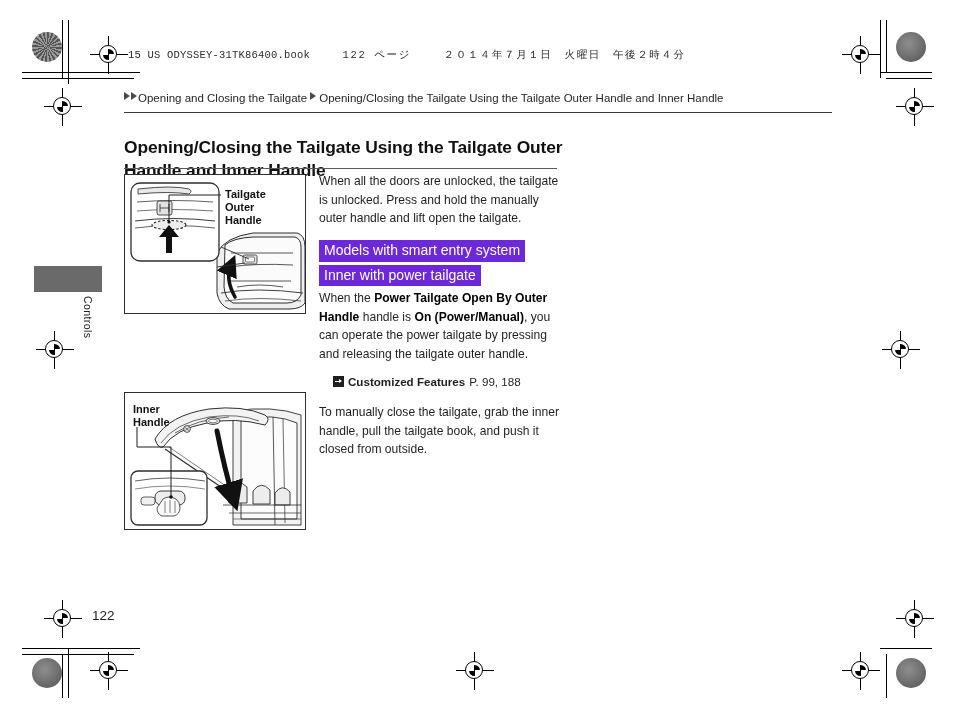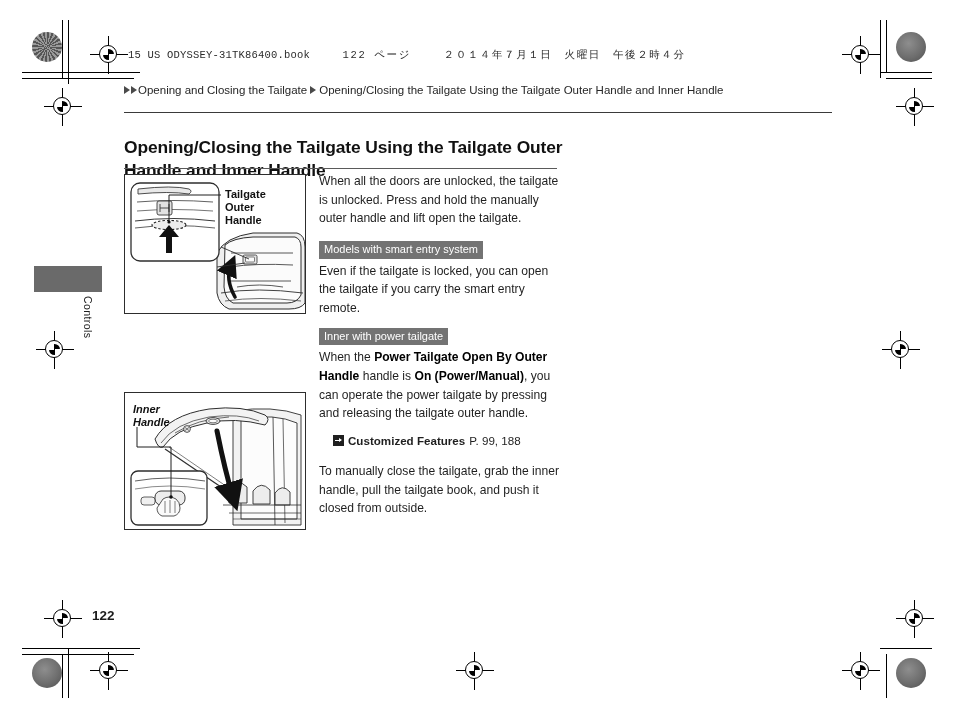--- a/index.html
+++ b/index.html
@@ -75,26 +75,26 @@
     font-size: 10.5px;
     letter-spacing: 0.2px;
     color: #2b2b2b;
     white-space: nowrap;
   }
   .book-header .jp { letter-spacing: 1.6px; }
 
   .breadcrumb {
     position: absolute;
     left: 124px;
-    top: 84px;
+    top: 92px;
     font-size: 11.5px;
     color: #262626;
     white-space: nowrap;
     display: flex;
-    align-items: center;
+    align-items: flex-start;
   }
   .tri {
     display: inline-block;
     width: 0; height: 0;
     border-left: 6px solid #4a4a4a;
     border-top: 4.5px solid transparent;
     border-bottom: 4.5px solid transparent;
     margin-right: 1px;
   }
   .tri.sep { margin-left: 3px; margin-right: 3px; }
@@ -130,42 +130,42 @@
   }
 
   
   .figure {
     position: absolute;
     border: 1.2px solid #2d2d2d;
     background: #d946ef;
     overflow: hidden;
   }
   #figure-outer-handle { left: 124px; top: 174px; width: 180px; height: 138px; }
-  #figure-inner-handle { left: 124px; top: 392px; width: 180px; height: 136px; font-style: italic; }
+  #figure-inner-handle { left: 124px; top: 392px; width: 180px; height: 136px; }
   .figure svg { display: block; width: 100%; height: 100%; }
 
   
   .body-col {
     position: absolute;
     left: 319px;
     top: 172px;
     width: 243px;
     font-size: 12.1px;
     line-height: 1.55;
     color: #1f1f1f;
   }
   .body-col p { margin: 0 0 12px 0; }
   .body-col p.tight { margin-bottom: 9px; }
   .body-col b { font-weight: bold; color: #000; }
 
   .badge {
     display: inline-block;
-    background: #737373;
+    background: #6d28d9;
     color: #ffffff;
-    font-size: 11px;
+    font-size: 14px;
     line-height: 1.35;
     padding: 1px 5px 1.5px 5px;
     margin-bottom: 3px;
     white-space: nowrap;
   }
 
   .xref {
     margin: 0 0 12px 0;
     padding-left: 14px;
     font-size: 11.6px;
@@ -219,21 +219,21 @@
     writing-mode: vertical-rl;
     text-orientation: mixed;
     white-space: nowrap;
   }
 
   .folio {
     position: absolute;
     left: 92px;
     top: 608px;
     font-size: 13.5px;
-    font-weight: bold;
+    font-weight: normal;
     color: #1c1c1c;
   }
 </style>
 </head>
 <body>
 
 <div class="cropline" style="left:22px; top:72px; width:118px; height:1.4px;"></div>
 <div class="cropline" style="left:22px; top:78px; width:112px; height:1.4px;"></div>
 <div class="cropline" style="left:62px; top:20px; width:1.4px; height:58px;"></div>
 <div class="cropline" style="left:68px; top:20px; width:1.4px; height:64px;"></div>
@@ -476,21 +476,20 @@
     <text x="8" y="33" font-family="Liberation Sans, sans-serif" font-size="11" font-weight="bold" fill="#111">Handle</text>
   </svg>
 </div>
 
 <div class="body-col">
 
   <p>When all the doors are unlocked, the tailgate is unlocked. Press and hold the manually outer handle and lift open the tailgate.</p>
 
   <div>
     <span class="badge">Models with smart entry system</span>
-    <p class="tight">Even if the tailgate is locked, you can open the tailgate if you carry the smart entry remote.</p>
   </div>
 
   <div>
     <span class="badge">Inner with power tailgate</span>
     <p class="tight">
       <span>When the </span><b>Power Tailgate Open By Outer Handle</b><span> handle is </span><b>On (Power/Manual)</b><span>, you can operate the power tailgate by pressing and releasing the tailgate outer handle.</span>
     </p>
   </div>
 
   <div class="xref">

